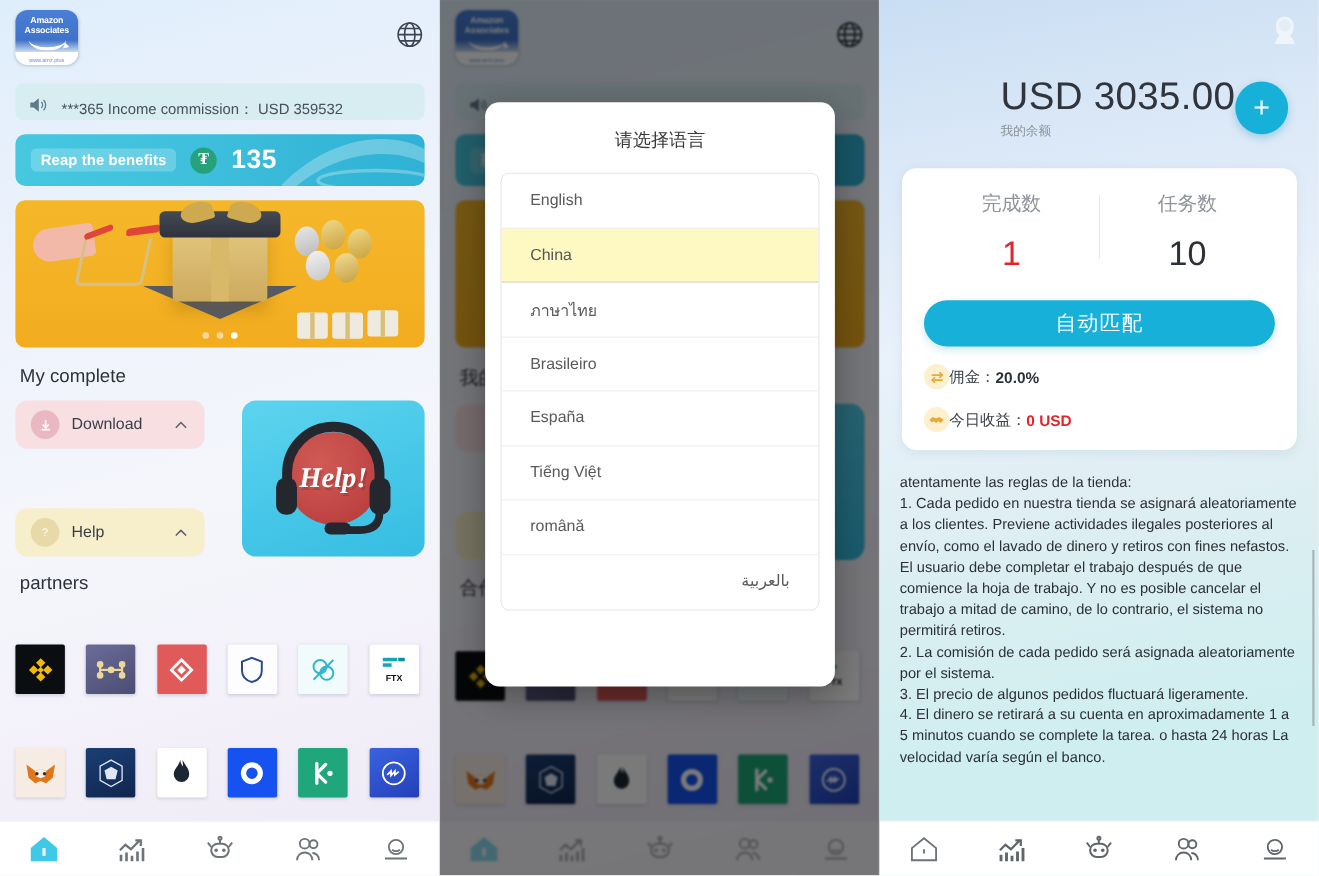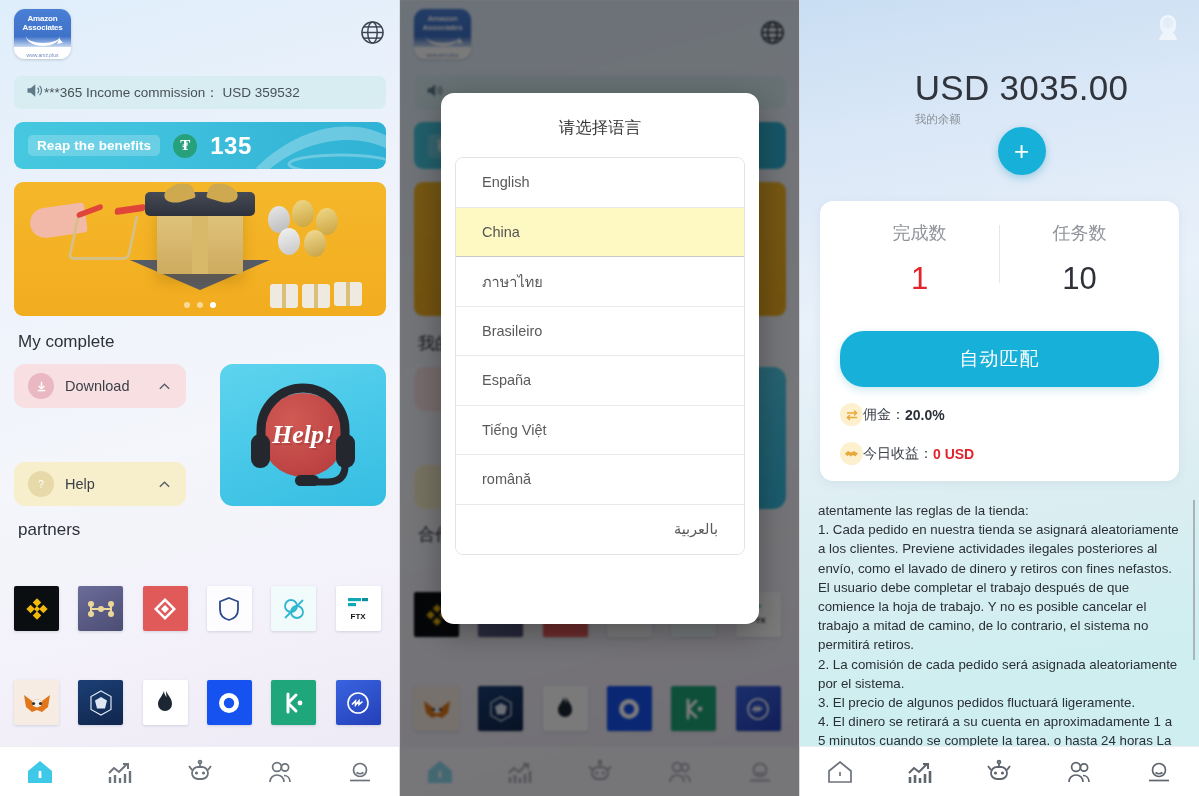--- a/index.html
+++ b/index.html
@@ -50,21 +50,21 @@
   }
   .logo .url { position:absolute; bottom:1px; left:0; right:0; text-align:center; font-size:5px; color:#6f8cc0; }
 
   .globe-ico { width: 27px; height: 27px; }
   .avatar-ico { width: 30px; height: 32px; opacity:.62; }
 
   
   .marquee {
     margin: 14px 14px 0 14px; height: 33px; border-radius: 7px;
     background: rgba(209,236,238,.72);
-    display:flex; align-items:center; gap: 0; padding: 0 11px;
+    display:flex; align-items:flex-end; gap: 12px; padding: 0 11px;
   }
   .marquee .spk { width:19px;height:17px;flex:0 0 auto; }
   .marquee .txt { font-size: 13.5px; color: #4a5058; white-space: nowrap; }
 
   
   .reap {
     margin: 13px 14px 0 14px; height: 47px; border-radius: 9px;
     background: linear-gradient(90deg,#46c8e0 0%, #3fc0dd 42%, #37b8d8 70%, #2fb2d5 100%);
     display:flex; align-items:center; padding: 0 14px; gap: 13px; position:relative; overflow:hidden;
   }
@@ -169,41 +169,41 @@
   .lang-row {
     height: 49.5px; display:flex; align-items:center; padding: 0 26px;
     font-size: 14.5px; color:#5a5a5a; border-bottom: 1px solid #eaeaea; background:#fff;
   }
   .lang-row:last-child { border-bottom:none; }
   .lang-row.sel { background:#fef9c3; color:#555; border-bottom-color:#c9c9c9;}
   .lang-row.rtl { direction: rtl; justify-content: flex-start; }
 
   
   .p3-head { height: 48px; display:flex; align-items:center; justify-content:flex-end; padding: 8px 16px 0 0;}
-  .bal-row { display:flex; align-items:center; justify-content:flex-end; padding: 20px 28px 0 72px; flex-direction: column; }
+  .bal-row { display:flex; align-items:center; justify-content:flex-end; padding: 20px 28px 0 72px; }
   .bal-amt { font-size: 35px; color: #30343c; letter-spacing: .3px;}
   .bal-sub { font-size: 11.5px; color: #8a9199; margin-top: 4px; }
   .plus-btn {
     width: 48px; height: 48px; border-radius: 50%; background:#16b0d8; color:#fff;
     display:flex;align-items:center;justify-content:center; font-size: 26px; font-weight: 300;
     box-shadow: 0 3px 8px rgba(20,150,190,.35);
   }
   .task-card {
     margin: 26px 20px 0 20px; background:#fff; border-radius: 13px; padding: 20px 20px 16px 20px;
     box-shadow: 0 2px 10px rgba(90,120,150,.10);
   }
   .stats { display:flex; }
   .stat { flex:1; text-align:center; }
   .stat .lb { font-size: 18px; color:#8f949b; }
   .stat .vl { font-size: 31px; margin-top: 16px; }
   .vl.red { color:#e3242b; }
   .vl.dark { color:#2e3238; }
   .divider { width:1px; background:#e5e7ea; margin: 4px 0 14px 0;}
   .match-btn {
-    margin-top: 34px; height: 56px; border-radius: 24px; background:#16b0d8; color:#fff;
+    margin-top: 24px; height: 42px; border-radius: 24px; background:#16b0d8; color:#fff;
     display:flex;align-items:center;justify-content:center; font-size: 19px; letter-spacing:1px;
     box-shadow: 0 3px 8px rgba(20,150,190,.22);
   }
   .info-row { display:flex; align-items:center; margin-top: 16px; font-size: 14px; color:#3c4149;}
   .info-ico { width: 23px;height:23px;border-radius:50%;background:#fdf0cf;display:flex;align-items:center;justify-content:center;}
   .info-val-b { font-weight:bold; color:#2c3038; }
   .info-val-r { font-weight:bold; color:#e3242b; }
   .rules {
     margin: 20px 10px 0 18px; font-size: 13.3px; line-height: 19.2px; color:#2b2f36; white-space: pre-line;
     max-height: 268px; overflow:hidden; padding-right: 8px; position:relative;

